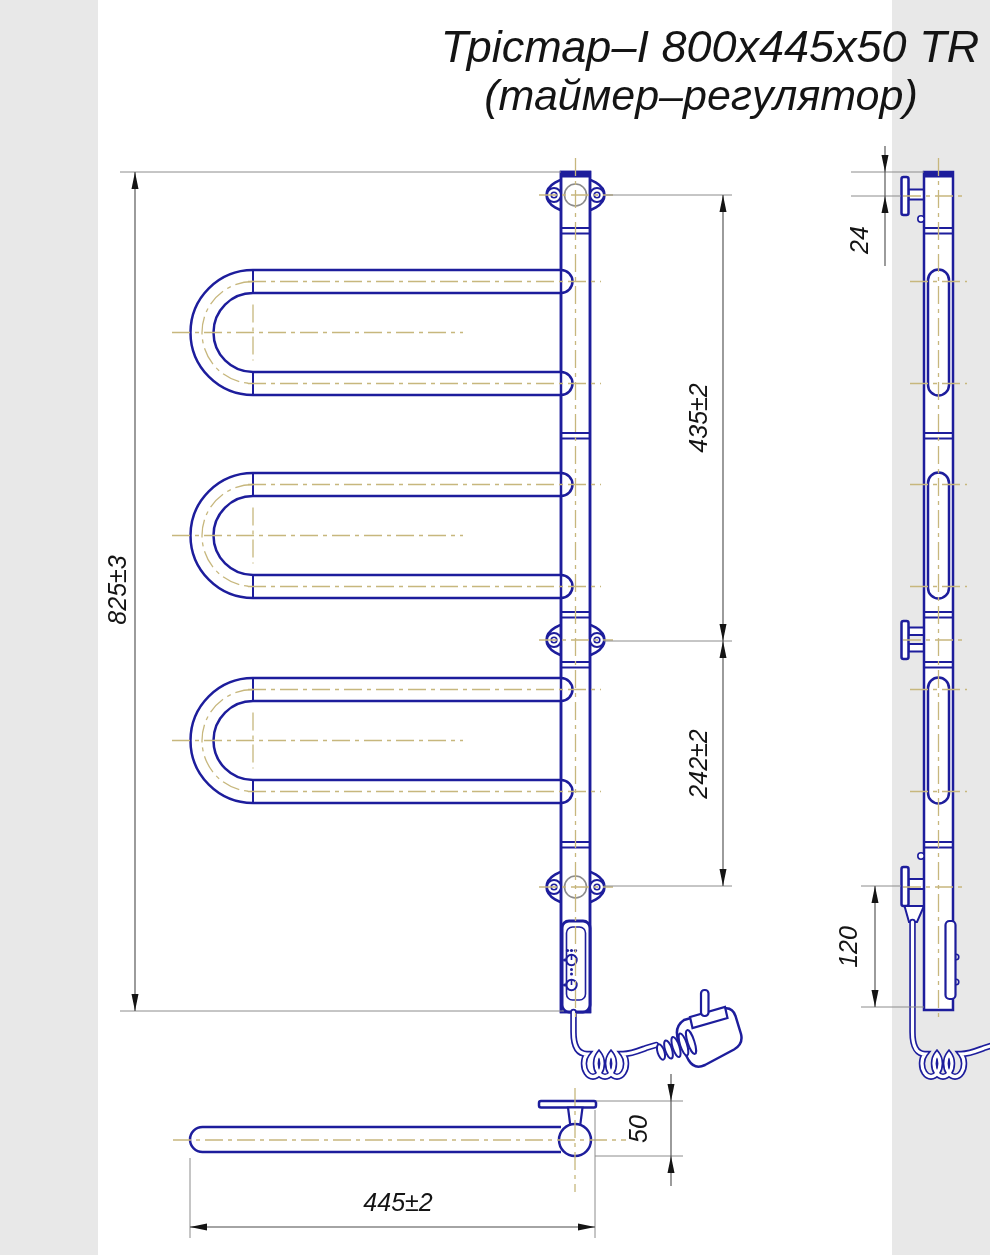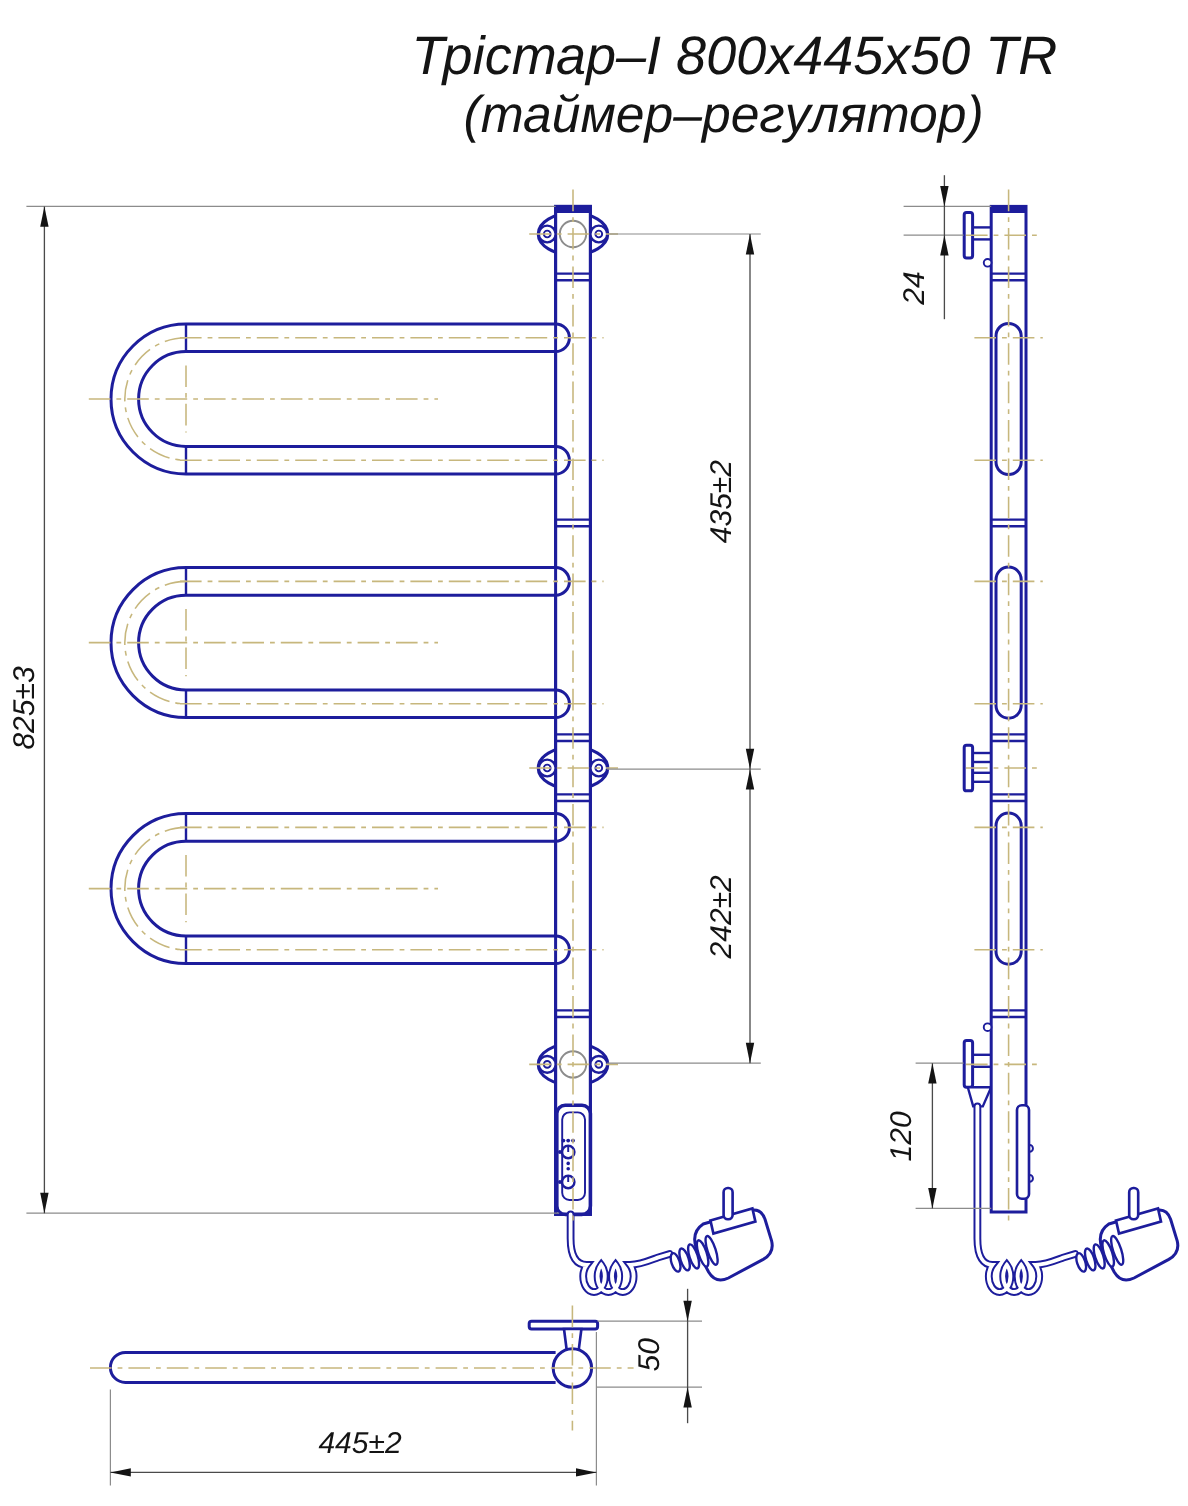--- a/index.html
+++ b/index.html
@@ -1,19 +1,19 @@
 <!DOCTYPE html>
 <html style="--blue: #1d1d9c; --tan: #c7b77d; --gray: #8c8c8c; --dim: #4a4a4a; --ink: #141414; --bg: #ffffff;"><head>
 <meta charset="utf-8">
 <style>
   :root{
     --blue:#1d1d9c; --tan:#c7b77d; --gray:#8c8c8c; --dim:#4a4a4a; --ink:#141414; --bg:#ffffff;
   }
   html,body{margin:0;padding:0;background:#e8e8e8;}
-  .canvas{width:990px;height:1255px;background:var(--bg);position:relative;margin:0 auto;}
+  .canvas{width:794px;height:1255px;background:var(--bg);position:relative;margin:0 auto;}
   svg{display:block}
   .b{stroke:var(--blue);fill:#fff}
   .bn{stroke:var(--blue);fill:none}
   .bf{fill:var(--blue);stroke:none}.w3{stroke-width:3}.w25{stroke-width:2.5}.w22{stroke-width:2.2}.w2{stroke-width:2}.w16{stroke-width:1.6}
   .cl{stroke:var(--tan);stroke-width:1.3;fill:none;stroke-dasharray:18 5 4 5}
   .ext{stroke:var(--gray);stroke-width:1;fill:none}
   .dim{stroke:var(--dim);stroke-width:1.1;fill:none}
   .arr{fill:var(--ink);stroke:none}
   .gray{stroke:var(--gray);fill:none;stroke-width:1.6}
   .cord{stroke:var(--blue);stroke-width:6.5;fill:none;stroke-linecap:round}

